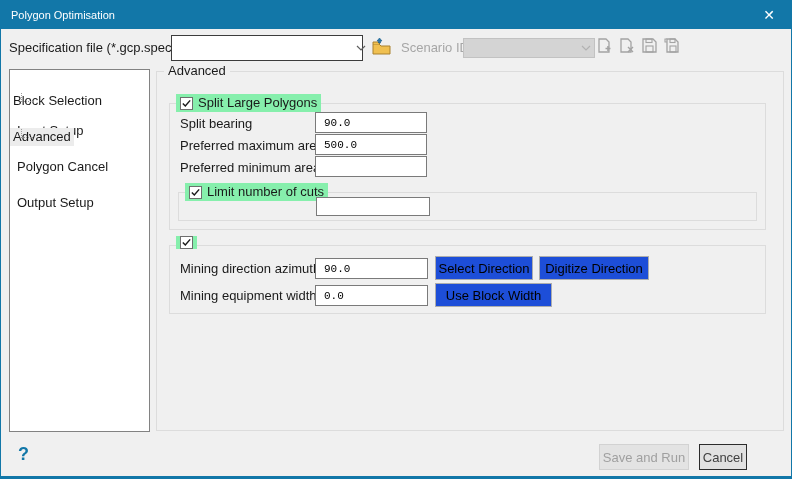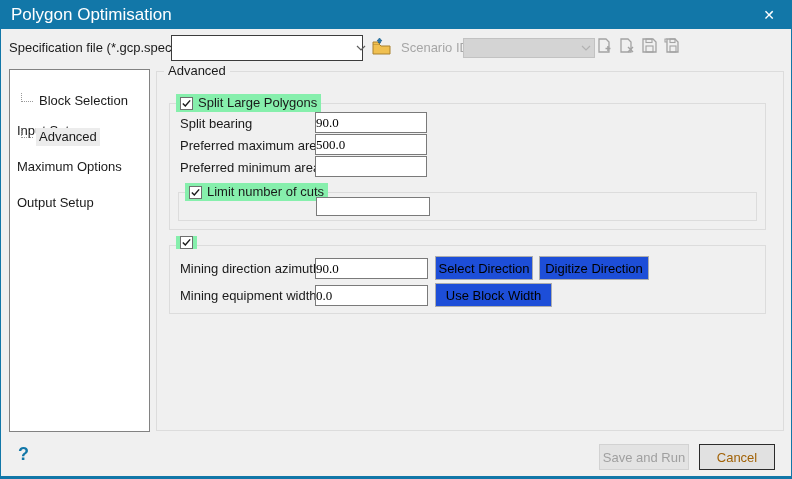--- a/index.html
+++ b/index.html
@@ -14,21 +14,21 @@
     overflow:hidden;
     font-size:13px; color:#1a1a1a;
   }
 
   
   .titlebar {
     position:absolute; left:0; top:0; right:0; height:28px;
     background:#1277a8; color:#fff;
     display:flex; align-items:center; padding-left:10px;
   }
-  .titlebar .title { font-size:17px; }
+  .titlebar .title { font-size:11px; }
   .close-btn {
     position:absolute; right:0; top:0; width:44px; height:28px;
     display:flex; align-items:center; justify-content:center;
     color:#fff; font-size:14px; cursor:default;
   }
 
   
   .file-label { position:absolute; left:8px; top:34px; height:26px; line-height:26px; }
   .spec-combo {
     position:absolute; left:170px; top:34px; width:192px; height:26px;
@@ -58,21 +58,21 @@
   .scenario-icons .icon-btn { width:16px; height:16px; display:flex; align-items:center; justify-content:center; }
 
   
   .tree {
     position:absolute; left:8px; top:68px; width:141px; height:363px;
     background:#fff; border:1px solid #828282; padding-top:4px;
   }
   .tree-item { height:18px; line-height:18px; white-space:nowrap; position:relative; }
   .tree-item .lbl { display:inline-block; padding:0 3px; }
   .tree-item.root .lbl { margin-left:4px;margin-top:48px; }
-  .tree-item.child .lbl { margin-left:26px; }
+  .tree-item.child .lbl { }
   .tree-item.selected .lbl { background:#ececec; }
   .branch {
     position:absolute; left:11px; top:1px; width:12px; height:9px;
     border-left:1px dotted #9a9a9a; border-bottom:1px dotted #9a9a9a;
   }
 
   
   .groupbox { position:absolute; border:1px solid #dcdcdc; }
   .legend {
     position:absolute; top:-9px; left:7px; background:#f0f0f0; padding:0 4px;
@@ -84,42 +84,42 @@
   }
 
   .checkbox {
     width:13px; height:13px; background:#fff; border:1px solid #6e6e6e;
     display:inline-flex; align-items:center; justify-content:center; flex:0 0 auto;
   }
 
   .field-label { position:absolute; white-space:nowrap; }
   .text-input {
     position:absolute; background:#fff; border:1px solid #7a7a7a;
-    font-family:Liberation Serif, serif; font-size:13px; padding:0 0; outline:none;
+    font-family:Liberation Mono, monospace; font-size:11px; padding:0 8px; outline:none;
   }
 
   .push-btn {
     position:absolute; background:#1d4ed8; border:1px solid #adadad;
     font-family:"Liberation Sans", sans-serif; font-size:13px; color:#000;
     display:flex; align-items:center; justify-content:center; white-space:nowrap;
   }
 
   
   .help-btn {
     position:absolute; left:17px; top:443px; width:20px; height:22px;
     color:#1277a8; font-size:18px; font-weight:bold;
     display:flex; align-items:flex-start; justify-content:flex-start;
   }
   .btn-save {
     position:absolute; left:598px; top:443px; width:90px; height:26px;
     background:#e3e3e3; border:1px solid #d2d2d2; color:#a0a0a0;
   }
   .btn-cancel {
-    position:absolute; left:698px; top:443px; width:76px; height:26px;
-    background:#e1e1e1; border:1px solid #2b2b2b; color:#a16207;
+    position:absolute; left:698px; top:443px; width:48px; height:26px;
+    background:#e1e1e1; border:1px solid #2b2b2b; color:#404040;
   }
 </style>
 </head>
 <body>
 
 <div class="window">
 
   <div class="titlebar">
     <span class="title">Polygon Optimisation</span>
     <div class="close-btn">
@@ -199,21 +199,21 @@
 
   <div class="tree">
     <div class="tree-item root">
       <span class="lbl">Input Setup</span>
     </div>
     <div class="tree-item child">
       <span class="branch"></span>
       <span class="lbl">Block Selection</span>
     </div>
     <div class="tree-item root">
-      <span class="lbl">Maximum Options</span>
+      <span class="lbl">Polygon Cancel</span>
     </div>
     <div class="tree-item child selected">
       <span class="branch"></span>
       <span class="lbl">Advanced</span>
     </div>
     <div class="tree-item root">
       <span class="lbl">Output Setup</span>
     </div>
   </div>
 

